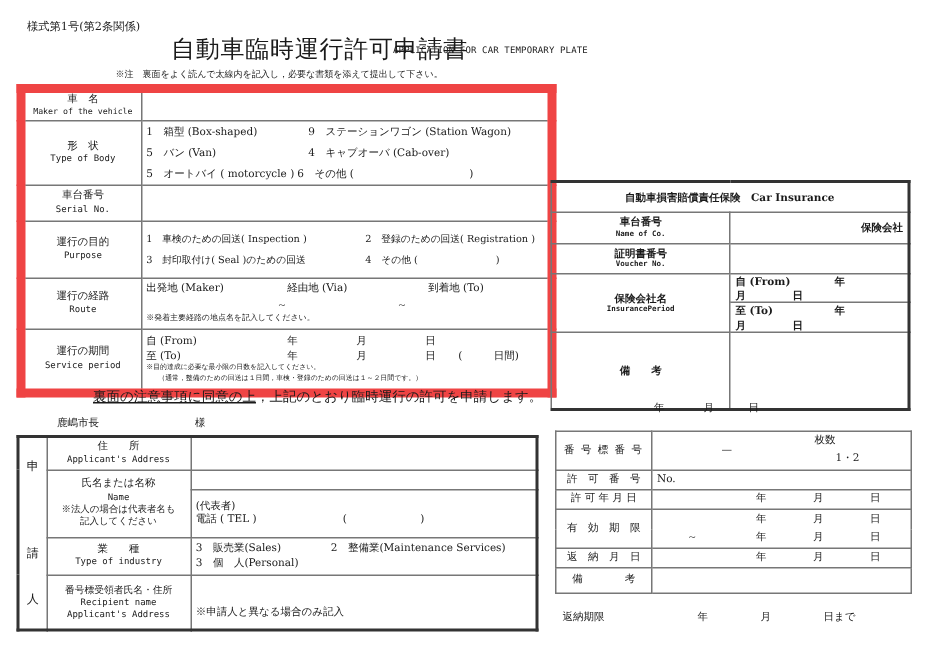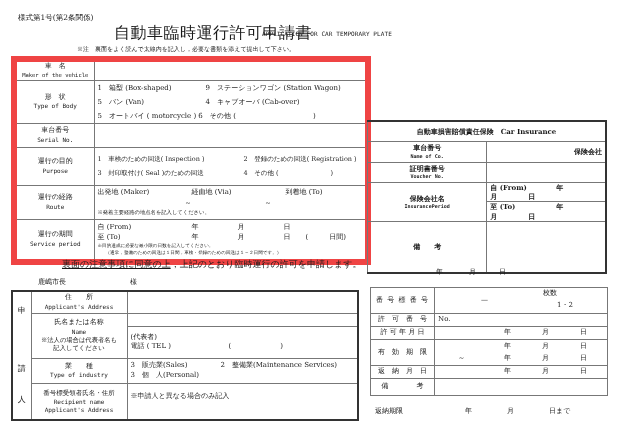--- a/index.html
+++ b/index.html
@@ -222,21 +222,21 @@
       <div><span class="sp" style="width:90px">3　販売業(Sales)</span><span class="sp">2　整備業(Maintenance Services)</span></div>
       <div>3　個　人(Personal)</div>
     </td>
   </tr>
   <tr style="height:37px">
     <td class="lbl">
       <div style="font-size:6.5px">番号標受領者氏名・住所</div>
       <div class="en">Recipient name</div>
       <div class="en">Applicant's Address</div>
     </td>
-    <td style="vertical-align:top; padding-top:8px"><span>※申請人と異なる場合のみ記入</span></td>
+    <td style="vertical-align:top; padding-top:20px"><span>※申請人と異なる場合のみ記入</span></td>
   </tr>
 </tbody>
   </table>
 
 <table id="t-plate">
   <tbody>
       <tr style="height:26px">
     <td class="lbl" style="width:64px; letter-spacing:1px">番 号 標 番 号</td>
     <td style="position:relative">
       <span class="abs" style="left:46px; top:8px">—</span>

